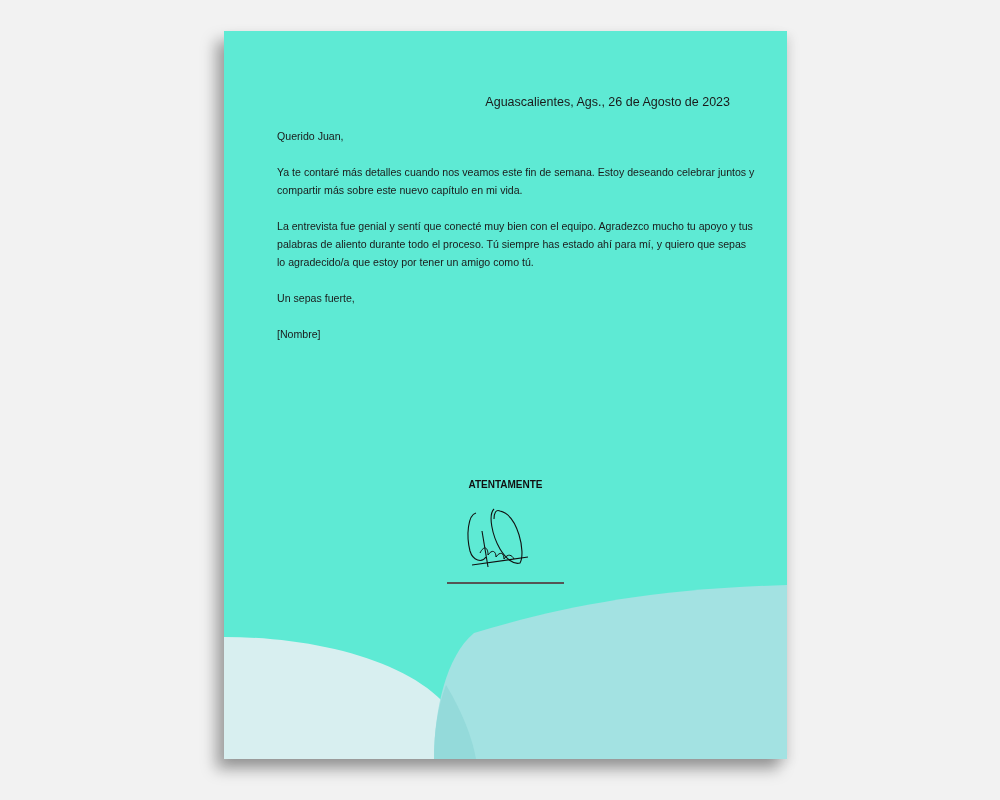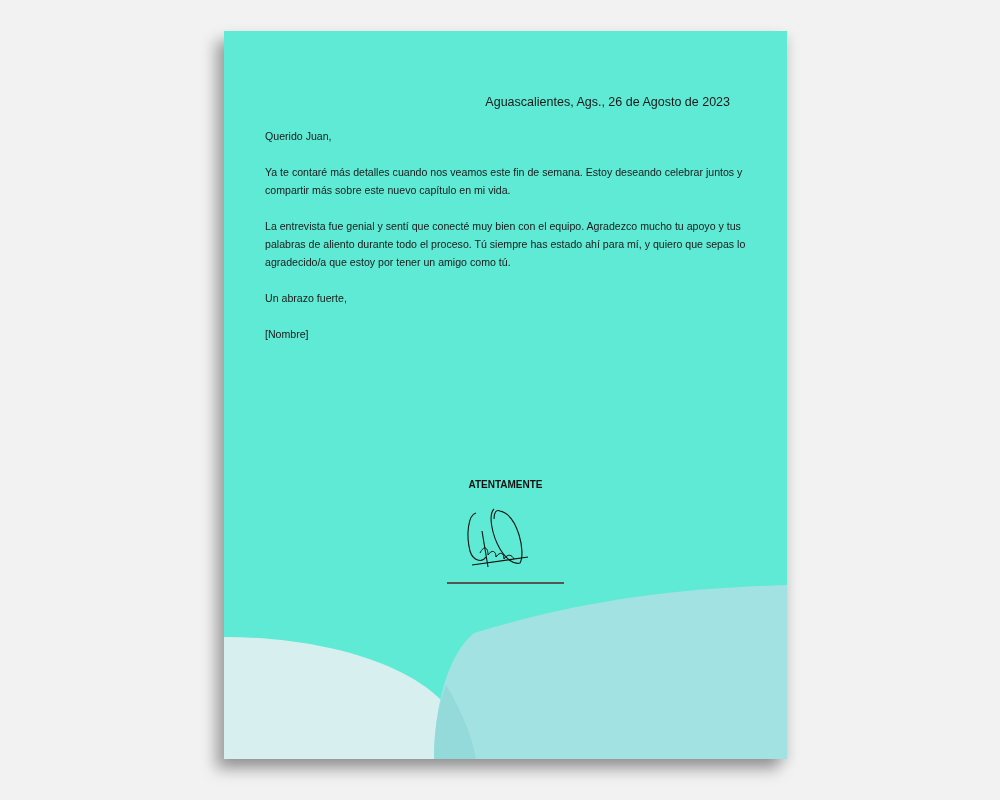--- a/index.html
+++ b/index.html
@@ -11,21 +11,21 @@
     position:absolute; left:224px; top:31px; width:563px; height:728px; background:#5eead4;
     box-shadow: -8px 10px 14px rgba(0,0,0,0.35), 4px 4px 10px rgba(0,0,0,0.08);
     overflow:hidden;
   }
   .date {
     position:absolute; right:57px; top:64px; font-size:12.5px; color:#1a1a1a;
   }
   .body-text {
     position:absolute; left:41px; top:96px; width:490px; font-size:10.6px; line-height:18px; color:#1a1a1a;
   }
-  .body-text p { margin:0 0 18px 0; }
+  .body-text p { margin:0 0 18px 12px; }
   .closing-title {
     position:absolute; left:0; width:563px; top:448px; text-align:center; font-weight:bold; font-size:10px; color:#111;
   }
   .signature { position:absolute; left:240px; top:474px; width:70px; height:70px; }
   .sig-line { position:absolute; left:223px; top:551px; width:117px; height:1.5px; background:#555; }
   .waves { position:absolute; left:0; top:0; width:563px; height:728px; }
 </style>
 </head>
 <body>
 
@@ -35,21 +35,21 @@
     <path d="M563,554 C420,558 330,578 250,602 C222,625 210,680 210,728 L563,728 Z" fill="#a3e2e2"></path>
     <path d="M222,654 C233,672 247,700 252,728 L210,728 C210,700 214,675 222,654 Z" fill="#94dada"></path>
   </svg>
 
   <div class="date">Aguascalientes, Ags., 26 de Agosto de 2023</div>
 
   <div class="body-text">
     <p>Querido Juan,</p>
     <p>Ya te contaré más detalles cuando nos veamos este fin de semana. Estoy deseando celebrar juntos y compartir más sobre este nuevo capítulo en mi vida.</p>
     <p>La entrevista fue genial y sentí que conecté muy bien con el equipo. Agradezco mucho tu apoyo y tus palabras de aliento durante todo el proceso. Tú siempre has estado ahí para mí, y quiero que sepas lo agradecido/a que estoy por tener un amigo como tú.</p>
-    <p>Un abrazo fuerte,</p>
+    <p>Un sepas fuerte,</p>
     <p>[Nombre]</p>
   </div>
 
   <div class="closing-title">ATENTAMENTE</div>
 
   <svg class="signature" viewBox="0 0 70 70">
     <path d="M12,8 C4,10 2,30 6,46 C9,56 18,58 22,52" fill="none" stroke="#111" stroke-width="1.1"></path>
     <path d="M30,4 C24,10 28,30 36,44 C42,54 50,60 56,58 C62,48 54,10 36,6 C32,4 30,8 30,14" fill="none" stroke="#111" stroke-width="1.1"></path>
     <path d="M18,26 L24,62" fill="none" stroke="#111" stroke-width="1.1"></path>
     <path d="M16,48 C20,40 24,42 24,50 C28,44 32,46 32,52 C36,46 40,48 40,54 C44,48 48,50 50,54" fill="none" stroke="#111" stroke-width="1"></path>

